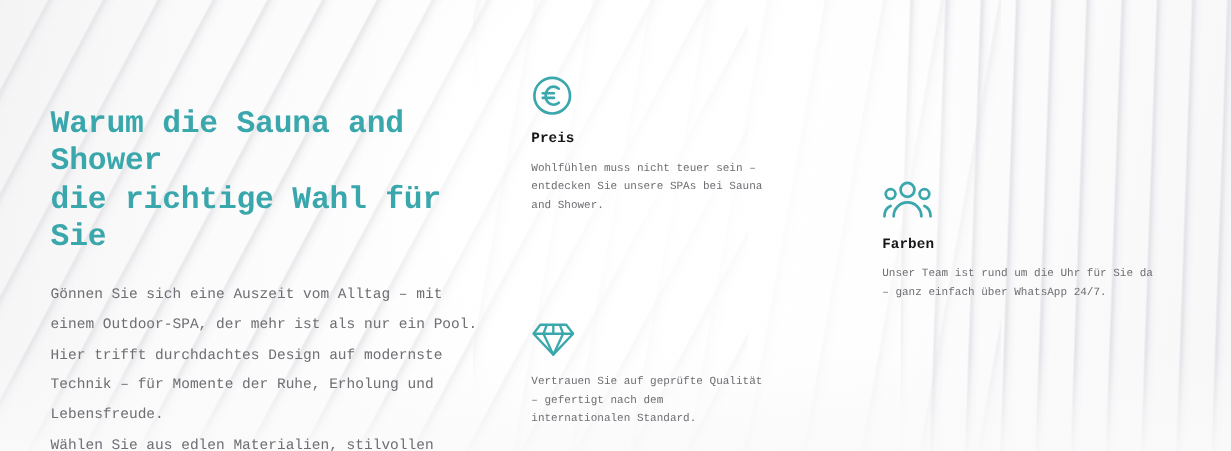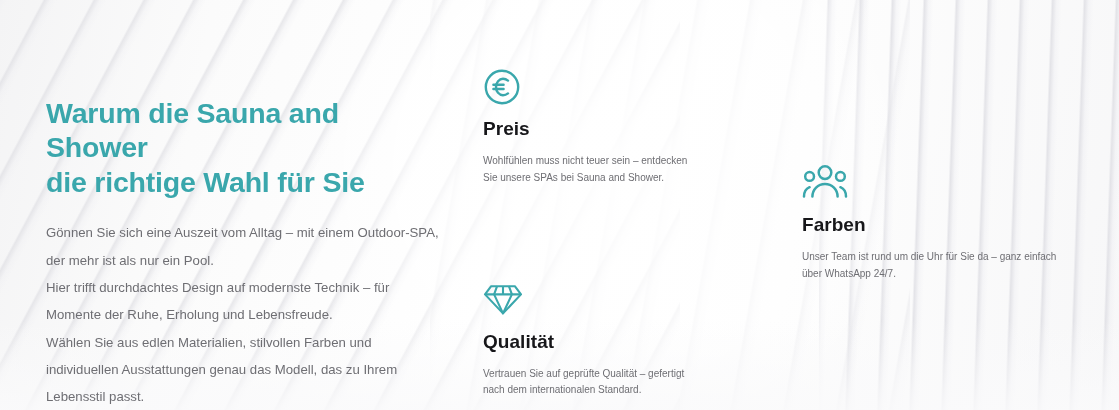--- a/index.html
+++ b/index.html
@@ -84,20 +84,21 @@
     left: 0; bottom: 0; right: 0; height: 90px;
     background: linear-gradient(to bottom, rgba(255,255,255,0) 0%, rgba(250,250,251,0.85) 100%);
   }
 
   
   #content {
     position: relative;
     z-index: 2;
     width: 1104px;
     height: 410px;
+    font-family: Liberation Mono, monospace;
   }
 
   
   #intro-column {
     position: absolute;
     left: 46px;
     top: 96px;
     width: 400px;
   }
   #intro-heading {
@@ -130,21 +131,21 @@
 
   .feature-icon {
     display: block;
     height: 40px;
     margin-bottom: 10px;
   }
   .feature-icon svg { display: block; }
 
   .feature-title {
     color: #17171a;
-    font-size: 19px;
+    font-size: 13px;
     font-weight: bold;
     margin: 0 0 13px 0;
     letter-spacing: 0.05px;
   }
   .feature-desc {
     color: #6e6e73;
     font-size: 10px;
     line-height: 1.68;
     margin: 0;
   }
@@ -188,21 +189,20 @@
 
     <div class="feature-block second">
       <span class="feature-icon">
         <svg width="40" height="36" viewBox="0 0 40 36" fill="none">
           <path d="M8.2 5.2h23.6l6.2 8.2L20 32.4 2 13.4z" stroke="#3aa7ac" stroke-width="2.1" stroke-linejoin="round" fill="none"></path>
           <path d="M2 13.4h36" stroke="#3aa7ac" stroke-width="2.1" stroke-linejoin="round"></path>
           <path d="M14.1 5.2l-3 8.2L20 32.4l8.9-19-3-8.2" stroke="#3aa7ac" stroke-width="2.1" stroke-linejoin="round" fill="none"></path>
           <path d="M20 5.2v8.2" stroke="#3aa7ac" stroke-width="2.1" stroke-linejoin="round"></path>
         </svg>
       </span>
-      <p class="feature-title">Qualität</p>
       <p class="feature-desc">Vertrauen Sie auf geprüfte Qualität – gefertigt nach dem internationalen Standard.</p>
     </div>
 
   </div>
 
   <div class="feature-col" id="feature-col-2">
 
 
     <div class="feature-block second">
       <span class="feature-icon">

